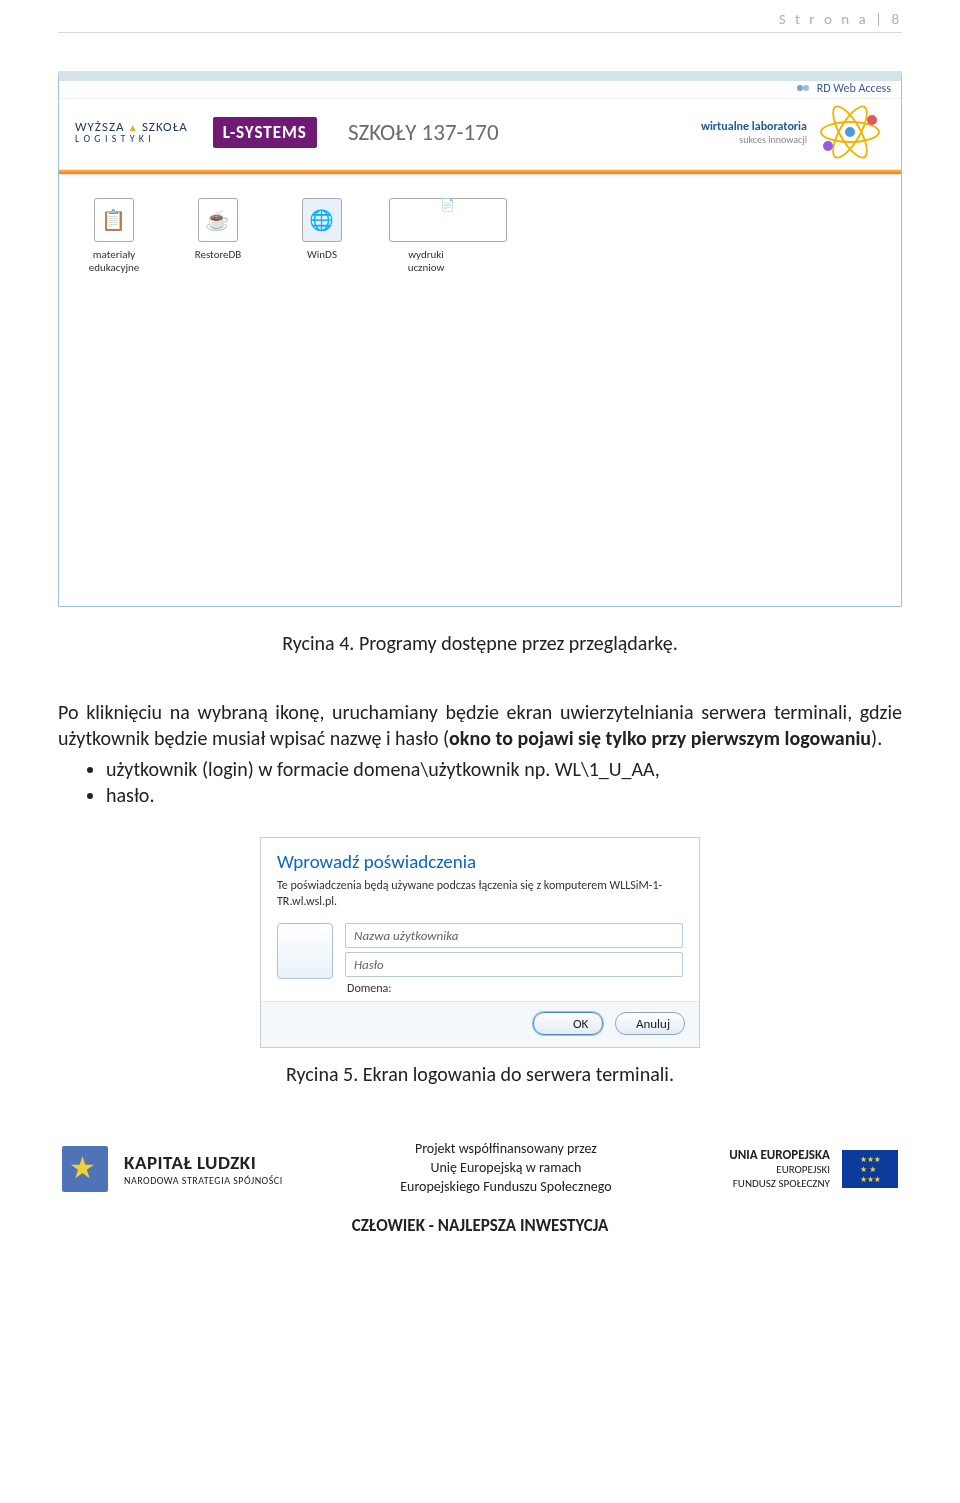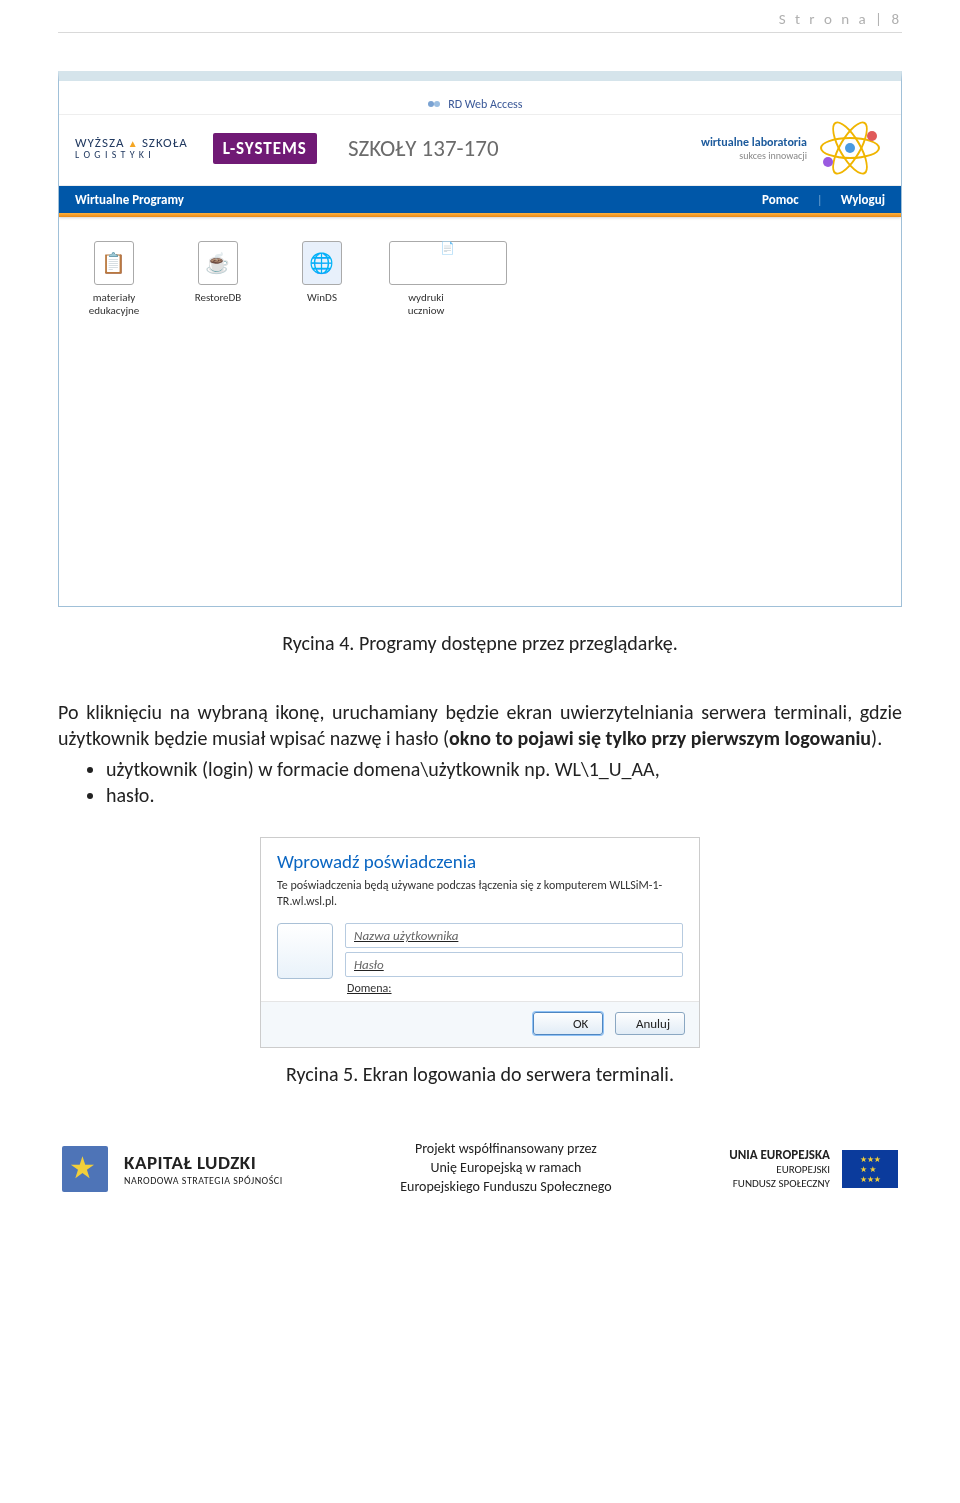--- a/index.html
+++ b/index.html
@@ -26,24 +26,24 @@
   .screenshot1 {
     border: 1px solid #a0c0d8;
     background: #fff;
     margin-bottom: 24px;
     position: relative;
     height: 536px;
     overflow: hidden;
     border-top: 10px solid #d5e4eb;
   }
   .rdweb-bar {
-    text-align: center;
+    text-align: right;
     font-size: 12px;
     color: #3b5998;
-    padding: 16px 10px 2px 0;
+    padding: 0 10px 2px 0;
   }
   .rdweb-bar .dots { display:inline-block; vertical-align:middle; margin-right:4px;}
   .logorow {
     display: flex;
     align-items: center;
     gap: 25px;
     padding: 6px 16px 10px 16px;
     border-top: 1px solid #eee;
     border-bottom: 1px solid #eee;
   }
@@ -133,33 +133,33 @@
     box-shadow:inset 0 1px 0 rgba(255,255,255,0.4);
   }
   .dlg-body { padding: 12px 16px 6px 16px; }
   .dlg-head { color:#0a66c2; font-size:19px; margin-bottom:4px; }
   .dlg-sub { font-size:12px; color:#333; line-height:1.35; margin-bottom:14px;}
   .cred-row { display:flex; gap:12px; align-items:flex-start; }
   .user-badge {
     width:56px; height:56px; border:1px solid #a9c0d6; border-radius:4px;
     background: linear-gradient(#fff,#e9f2fa);
   }
-  .cred-fields { flex:1; display:flex; flex-direction:column; gap:4px;text-decoration:underline; }
+  .cred-fields { flex:1; display:flex; flex-direction:column; gap:4px; }
   .cred-input {
     border:1px solid #b7cbe0; border-radius:2px; padding:4px 8px;
     font-size:13px; color:#666; font-style:italic; background:#fff;
   }
   .domain-lbl { font-size:12px; color:#333; padding-left:2px;}
   .dlg-footer {
     padding: 10px 14px 12px 14px; text-align:right; border-top:1px solid #e5e5e5;
     background:#f4f8fb;
   }
   .btn7 {
     display:inline-block; min-width:70px; padding:3px 14px;
-    border:1px solid #8aa7c2; border-radius:3px; font-size:13px;
+    border:1px solid #8aa7c2; border-radius:11px; font-size:13px;
     background: linear-gradient(#fefefe,#e1ecf6); margin-left:8px; cursor:pointer;
   }
   .btn7.primary { border-color:#4f86c0; box-shadow:0 0 0 1px #8fc2f6;}
   
   .footer-row {
     display:flex; align-items:center; justify-content:space-between;
     margin-top: 54px; padding: 0 4px;
   }
   .kl-logo { display:flex; align-items:center; gap:16px;}
   .kl-star {
@@ -212,28 +212,20 @@
           <div class="t2">sukces innowacji</div>
         </div>
         <div class="atom">
           <div class="ring r1"></div>
             <div class="ring r2"></div>
             <div class="ring r3"></div>
           <div class="ball b1"></div>
             <div class="ball b2"></div>
             <div class="ball b3"></div>
         </div>
-      </div>
-    </div>
-    <div class="bluebar">
-      <span>Wirtualne Programy</span>
-      <div class="sp">
-        <span>Pomoc</span>
-        <span class="sep">|</span>
-        <span>Wyloguj</span>
       </div>
     </div>
     <div class="orangeline"></div>
     <div class="icons-row" id="icons-row">
         <div class="app-icon">
           <div class="box">📋</div>
           <div>materiały edukacyjne</div>
         </div>
         <div class="app-icon">
           <div class="box cup">☕</div>
@@ -298,14 +290,15 @@
       <div class="eu-text">
         <div class="t1">UNIA EUROPEJSKA</div>
         <div>EUROPEJSKI</div>
         <div>FUNDUSZ SPOŁECZNY</div>
       </div>
       <div class="eu-flag">
         <span class="circle">★ ★ ★<br>★&nbsp;&nbsp;&nbsp;&nbsp;★<br>★ ★ ★</span>
       </div>
     </div>
   </div>
+  <div class="invest-line">CZŁOWIEK - NAJLEPSZA INWESTYCJA</div>
 
 </div>
 
 </body></html>

